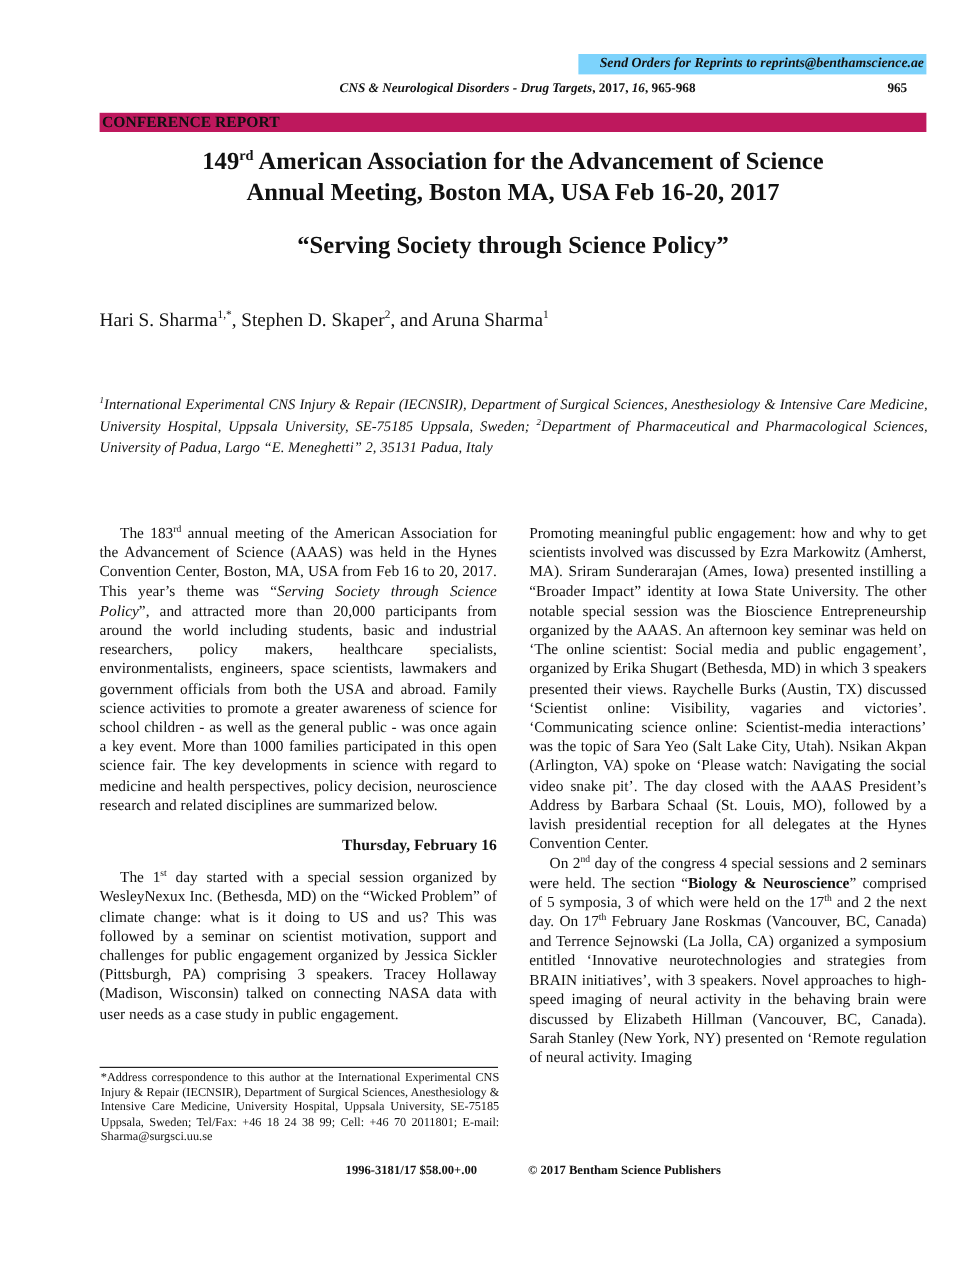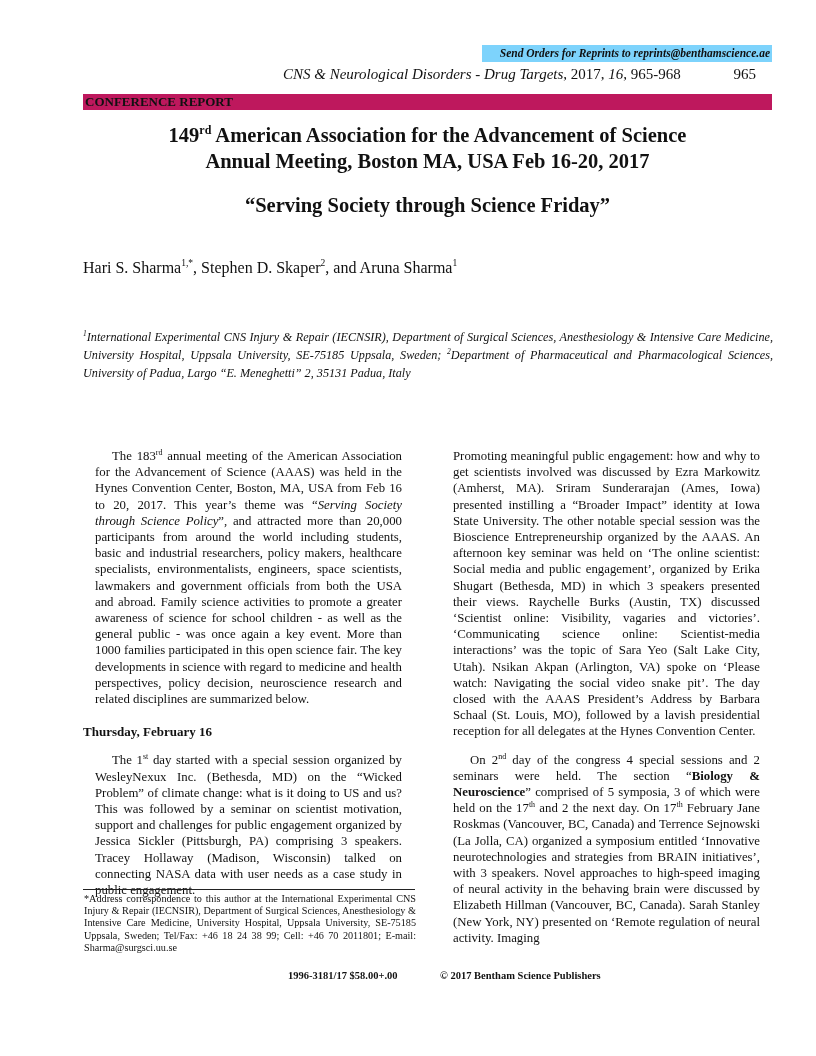--- a/index.html
+++ b/index.html
@@ -9,21 +9,21 @@
     }
     .abs { position: absolute; }
     .reprint-banner {
       left: 482px; top: 45px; width: 290px; height: 17px;
       background: #7dd3fc; text-align: right;
       font-size: 11.5px; font-weight: bold; font-style: italic; line-height: 17px;
       padding-right: 2px; box-sizing: border-box;
     }
     .journal-line {
       left: 83px; top: 67px; width: 689px; height: 14px;
-      font-size: 15px; font-weight: normal; line-height: 14px;
+      font-size: 11px; font-weight: bold; line-height: 14px;
     }
     .journal-line .citation { position: absolute; left: 200px; font-style: normal; }
     .journal-line .citation i { font-style: italic; }
     .journal-line .page-num { position: absolute; right: 16px; }
     .report-banner {
       left: 83px; top: 94px; width: 689px; height: 16px;
       background: #be185d; font-size: 13px; font-weight: bold; line-height: 16px;
       padding-left: 2px; box-sizing: border-box;
     }
     .title {
@@ -41,26 +41,26 @@
     }
     .authors sup { font-size: 9.5px; vertical-align: 7px; line-height: 0; }
     .affil {
       left: 83px; top: 328px; width: 690px;
       font-size: 12.2px; font-style: italic; line-height: 18px; text-align: justify;
     }
     .affil sup { font-size: 7.5px; vertical-align: 5px; line-height: 0; }
     .col {
       font-size: 12.8px; line-height: 16.2px; text-align: justify;
     }
-    .col p { margin: 12px; }
+    .col p { margin: 0; }
     .col .indent { text-indent: 17px; }
     .col sup { font-size: 8px; vertical-align: 5px; line-height: 0; }
     .col-left { left: 83px; top: 436px; width: 331px; }
     .col-right { left: 441px; top: 436px; width: 331px; }
-    .section-head { font-weight: bold; font-size: 13px; margin: 17px 0 11px 0 !important; text-align: left; }
+    .section-head { font-weight: bold; font-size: 13px; margin: 17px 0 11px 0 !important; text-align: right; }
     .footnote-rule {
       left: 83px; top: 889px; width: 332px; height: 0; border-top: 1.3px solid #222;
     }
     .footnote {
       left: 84px; top: 893px; width: 332px;
       font-size: 10.2px; line-height: 12.2px; text-align: justify;
     }
     .footer {
       left: 83px; top: 969px; width: 689px; height: 14px;
       font-size: 10.5px; font-weight: bold; line-height: 14px; text-decoration: underline;
@@ -82,21 +82,21 @@
 
 <div class="abs report-banner">
   <span>CONFERENCE REPORT</span>
 </div>
 
 <div class="abs title">
   <span>149</span><sup>rd</sup><span> American Association for the Advancement of Science</span><br>
   <span>Annual Meeting, Boston MA, USA Feb 16-20, 2017</span>
 </div>
 
-<div class="abs subtitle">“Serving Society through Science Friday”</div>
+<div class="abs subtitle">“Serving Society through Science Policy”</div>
 
 <div class="abs authors">
   <span>Hari S. Sharma</span><sup>1,*</sup><span>, </span><span>Stephen D. Skaper</span><sup>2</sup><span>, and </span><span>Aruna Sharma</span><sup>1</sup>
 </div>
 
 <div class="abs affil">
   <sup>1</sup><span>International Experimental CNS Injury &amp; Repair (IECNSIR), Department of Surgical Sciences, Anesthesiology &amp; Intensive Care Medicine, University Hospital, Uppsala University, SE-75185 Uppsala, Sweden; </span><sup>2</sup><span>Department of Pharmaceutical and Pharmacological Sciences, University of Padua, Largo “E. Meneghetti” 2, 35131 Padua, Italy</span>
 </div>
 
 <div class="abs col col-left">

